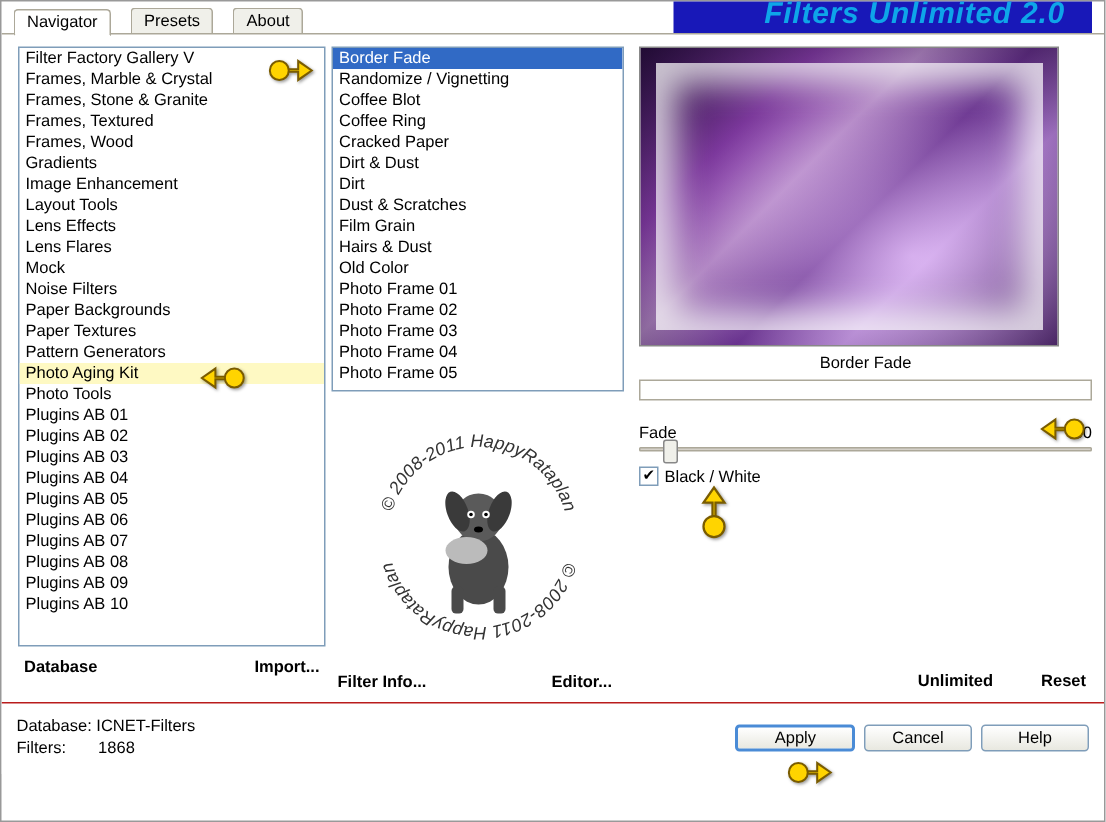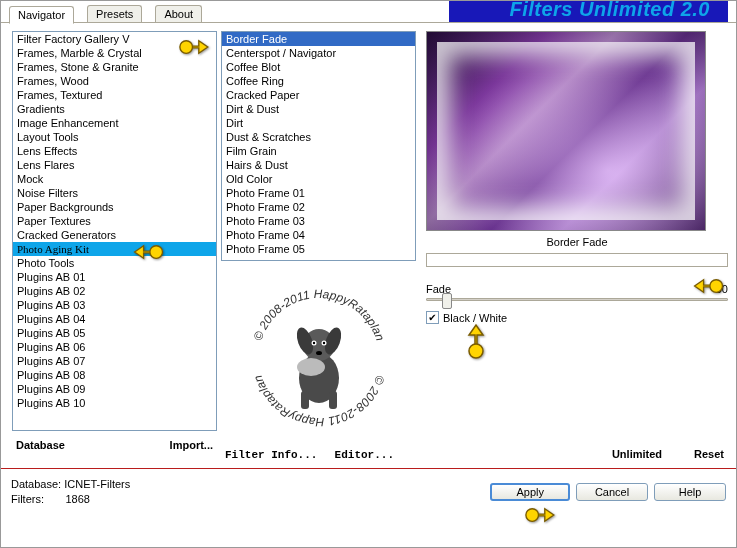--- a/index.html
+++ b/index.html
@@ -68,22 +68,21 @@
 .item {
   padding: 1px 4px;
   white-space: nowrap;
   cursor: pointer;
 }
 .item.selected {
   background: #316ac5;
   color: #fff;
 }
 .item.highlighted {
-  background: #0ea5e9;
-  font-family: Liberation Serif, serif;
+  background: #fef9c3;
 }
 
 .listbox::-webkit-scrollbar { width: 16px; }
 .listbox::-webkit-scrollbar-track { background: #f0f0ea; border-left: 1px solid #d4d0c8; }
 .listbox::-webkit-scrollbar-thumb { background: #c8c6b8; border: 1px solid #aca899; }
 
 .action-row {
   display: flex;
   justify-content: space-between;
   padding: 6px 0;
@@ -229,32 +228,32 @@
   <div class="title">Filters Unlimited 2.0</div>
 </div>
 
 <div class="main">
 
   <div class="col col1">
     <div class="listbox" id="cat-list">
         <div class="item">Filter Factory Gallery V</div>
         <div class="item">Frames, Marble &amp; Crystal</div>
         <div class="item">Frames, Stone &amp; Granite</div>
+        <div class="item">Frames, Textured</div>
         <div class="item">Frames, Wood</div>
-        <div class="item">Frames, Textured</div>
         <div class="item">Gradients</div>
         <div class="item">Image Enhancement</div>
         <div class="item">Layout Tools</div>
         <div class="item">Lens Effects</div>
         <div class="item">Lens Flares</div>
         <div class="item">Mock</div>
         <div class="item">Noise Filters</div>
         <div class="item">Paper Backgrounds</div>
         <div class="item">Paper Textures</div>
-        <div class="item">Cracked Generators</div>
+        <div class="item">Pattern Generators</div>
         <div class="item highlighted">Photo Aging Kit</div>
         <div class="item">Photo Tools</div>
         <div class="item">Plugins AB 01</div>
         <div class="item">Plugins AB 02</div>
         <div class="item">Plugins AB 03</div>
         <div class="item">Plugins AB 04</div>
         <div class="item">Plugins AB 05</div>
         <div class="item">Plugins AB 06</div>
         <div class="item">Plugins AB 07</div>
         <div class="item">Plugins AB 08</div>
@@ -263,21 +262,21 @@
       </div>
     <div class="action-row">
       <span class="action-link">Database</span>
       <span class="action-link">Import...</span>
     </div>
   </div>
 
   <div class="col col2" style="position:relative;">
     <div class="listbox short" id="filt-list">
         <div class="item selected">Border Fade</div>
-        <div class="item">Centerspot / Navigator</div>
+        <div class="item">Randomize / Vignetting</div>
         <div class="item">Coffee Blot</div>
         <div class="item">Coffee Ring</div>
         <div class="item">Cracked Paper</div>
         <div class="item">Dirt &amp; Dust</div>
         <div class="item">Dirt</div>
         <div class="item">Dust &amp; Scratches</div>
         <div class="item">Film Grain</div>
         <div class="item">Hairs &amp; Dust</div>
         <div class="item">Old Color</div>
         <div class="item">Photo Frame 01</div>
@@ -312,21 +311,21 @@
             <circle cx="5" cy="-20" r="1.2" fill="#000"></circle>
             <ellipse cx="0" cy="-10" rx="3" ry="2" fill="#000"></ellipse>
             <rect x="-18" y="28" width="8" height="18" rx="3" fill="#4a4a4a"></rect>
             <rect x="10" y="28" width="8" height="18" rx="3" fill="#4a4a4a"></rect>
             <ellipse cx="-8" cy="4" rx="14" ry="9" fill="#bbb"></ellipse>
           </g>
         </svg>
       </div>
     </div>
 
-    <div class="action-row" style="position:absolute; bottom:-1px; left:0; right:18px;font-family:Liberation Mono, monospace;">
+    <div class="action-row" style="position:absolute; bottom:-1px; left:0; right:4px;">
       <span class="action-link">Filter Info...</span>
       <span class="action-link">Editor...</span>
     </div>
   </div>
 
   <div class="col col3">
     <div class="preview"></div>
     <div class="preview-label">Border Fade</div>
     <div class="progress"></div>
 

